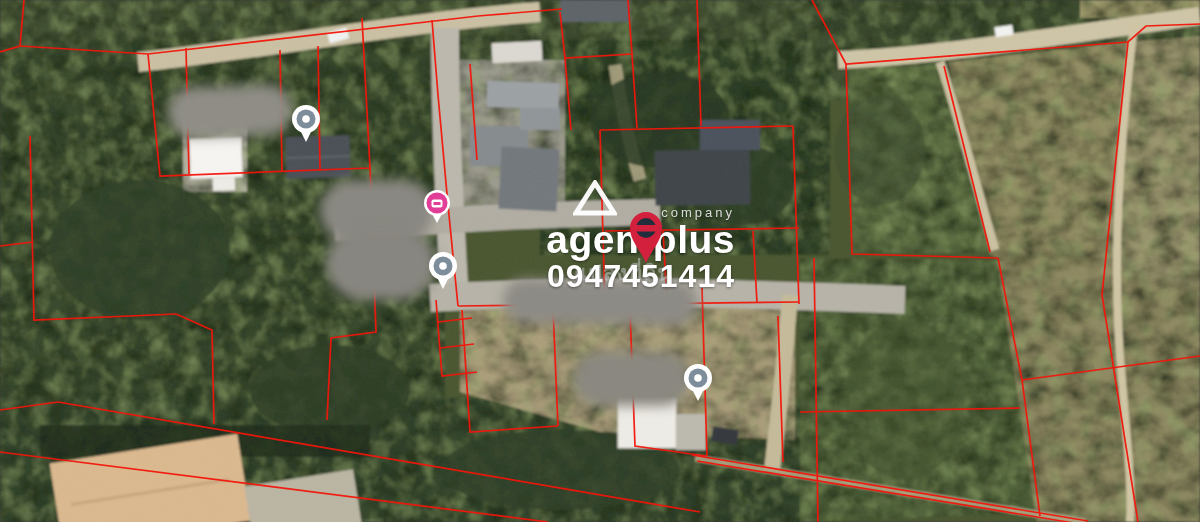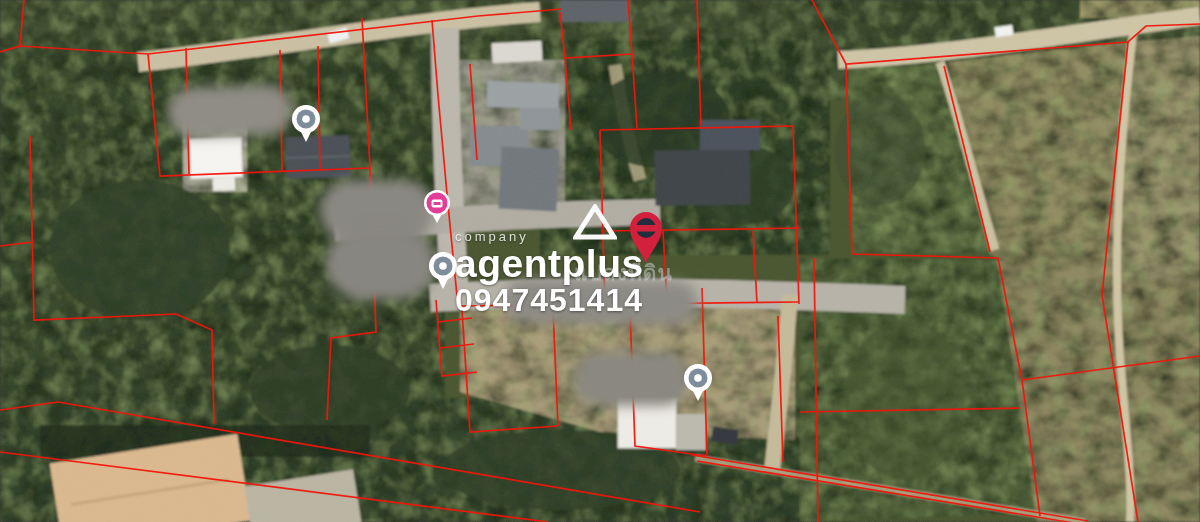--- a/index.html
+++ b/index.html
@@ -3,21 +3,21 @@
 <meta charset="utf-8">
 <style>
   html,body{margin:0;padding:0;background:#222;}
   .stage{position:relative;width:1200px;height:522px;overflow:hidden;font-family:"Liberation Sans",sans-serif;}
   .stage svg.map{position:absolute;left:0;top:0;z-index:0;display:block;}
   .blob{position:absolute;z-index:10;filter:blur(6px);}
   .poi{position:absolute;z-index:25;}
   .pin{position:absolute;z-index:40;}
   .thai-caption{position:absolute;left:574px;top:256px;width:240px;z-index:20;
     font-size:21px;font-weight:600;letter-spacing:1px;color:rgba(215,218,224,.48);}
-  .watermark{position:absolute;left:455px;top:204px;width:280px;z-index:30;text-align:left;color:#fff;}
+  .watermark{position:absolute;left:455px;top:180px;width:280px;z-index:30;text-align:right;color:#fff;}
   .watermark .logo{display:block;margin:0 auto;}
   .wm-company{font-size:13px;letter-spacing:3px;color:rgba(255,255,255,.82);margin-top:-11px;
     text-shadow:0 1px 2px rgba(0,0,0,.4);}
   .wm-brand{font-size:39px;font-weight:bold;line-height:1.02;letter-spacing:.5px;
     text-shadow:0 1px 3px rgba(0,0,0,.45);}
   .wm-phone{font-size:32px;font-weight:bold;line-height:1.05;letter-spacing:1px;
     text-shadow:0 1px 3px rgba(0,0,0,.45);}
 </style>
 </head>
 <body>

